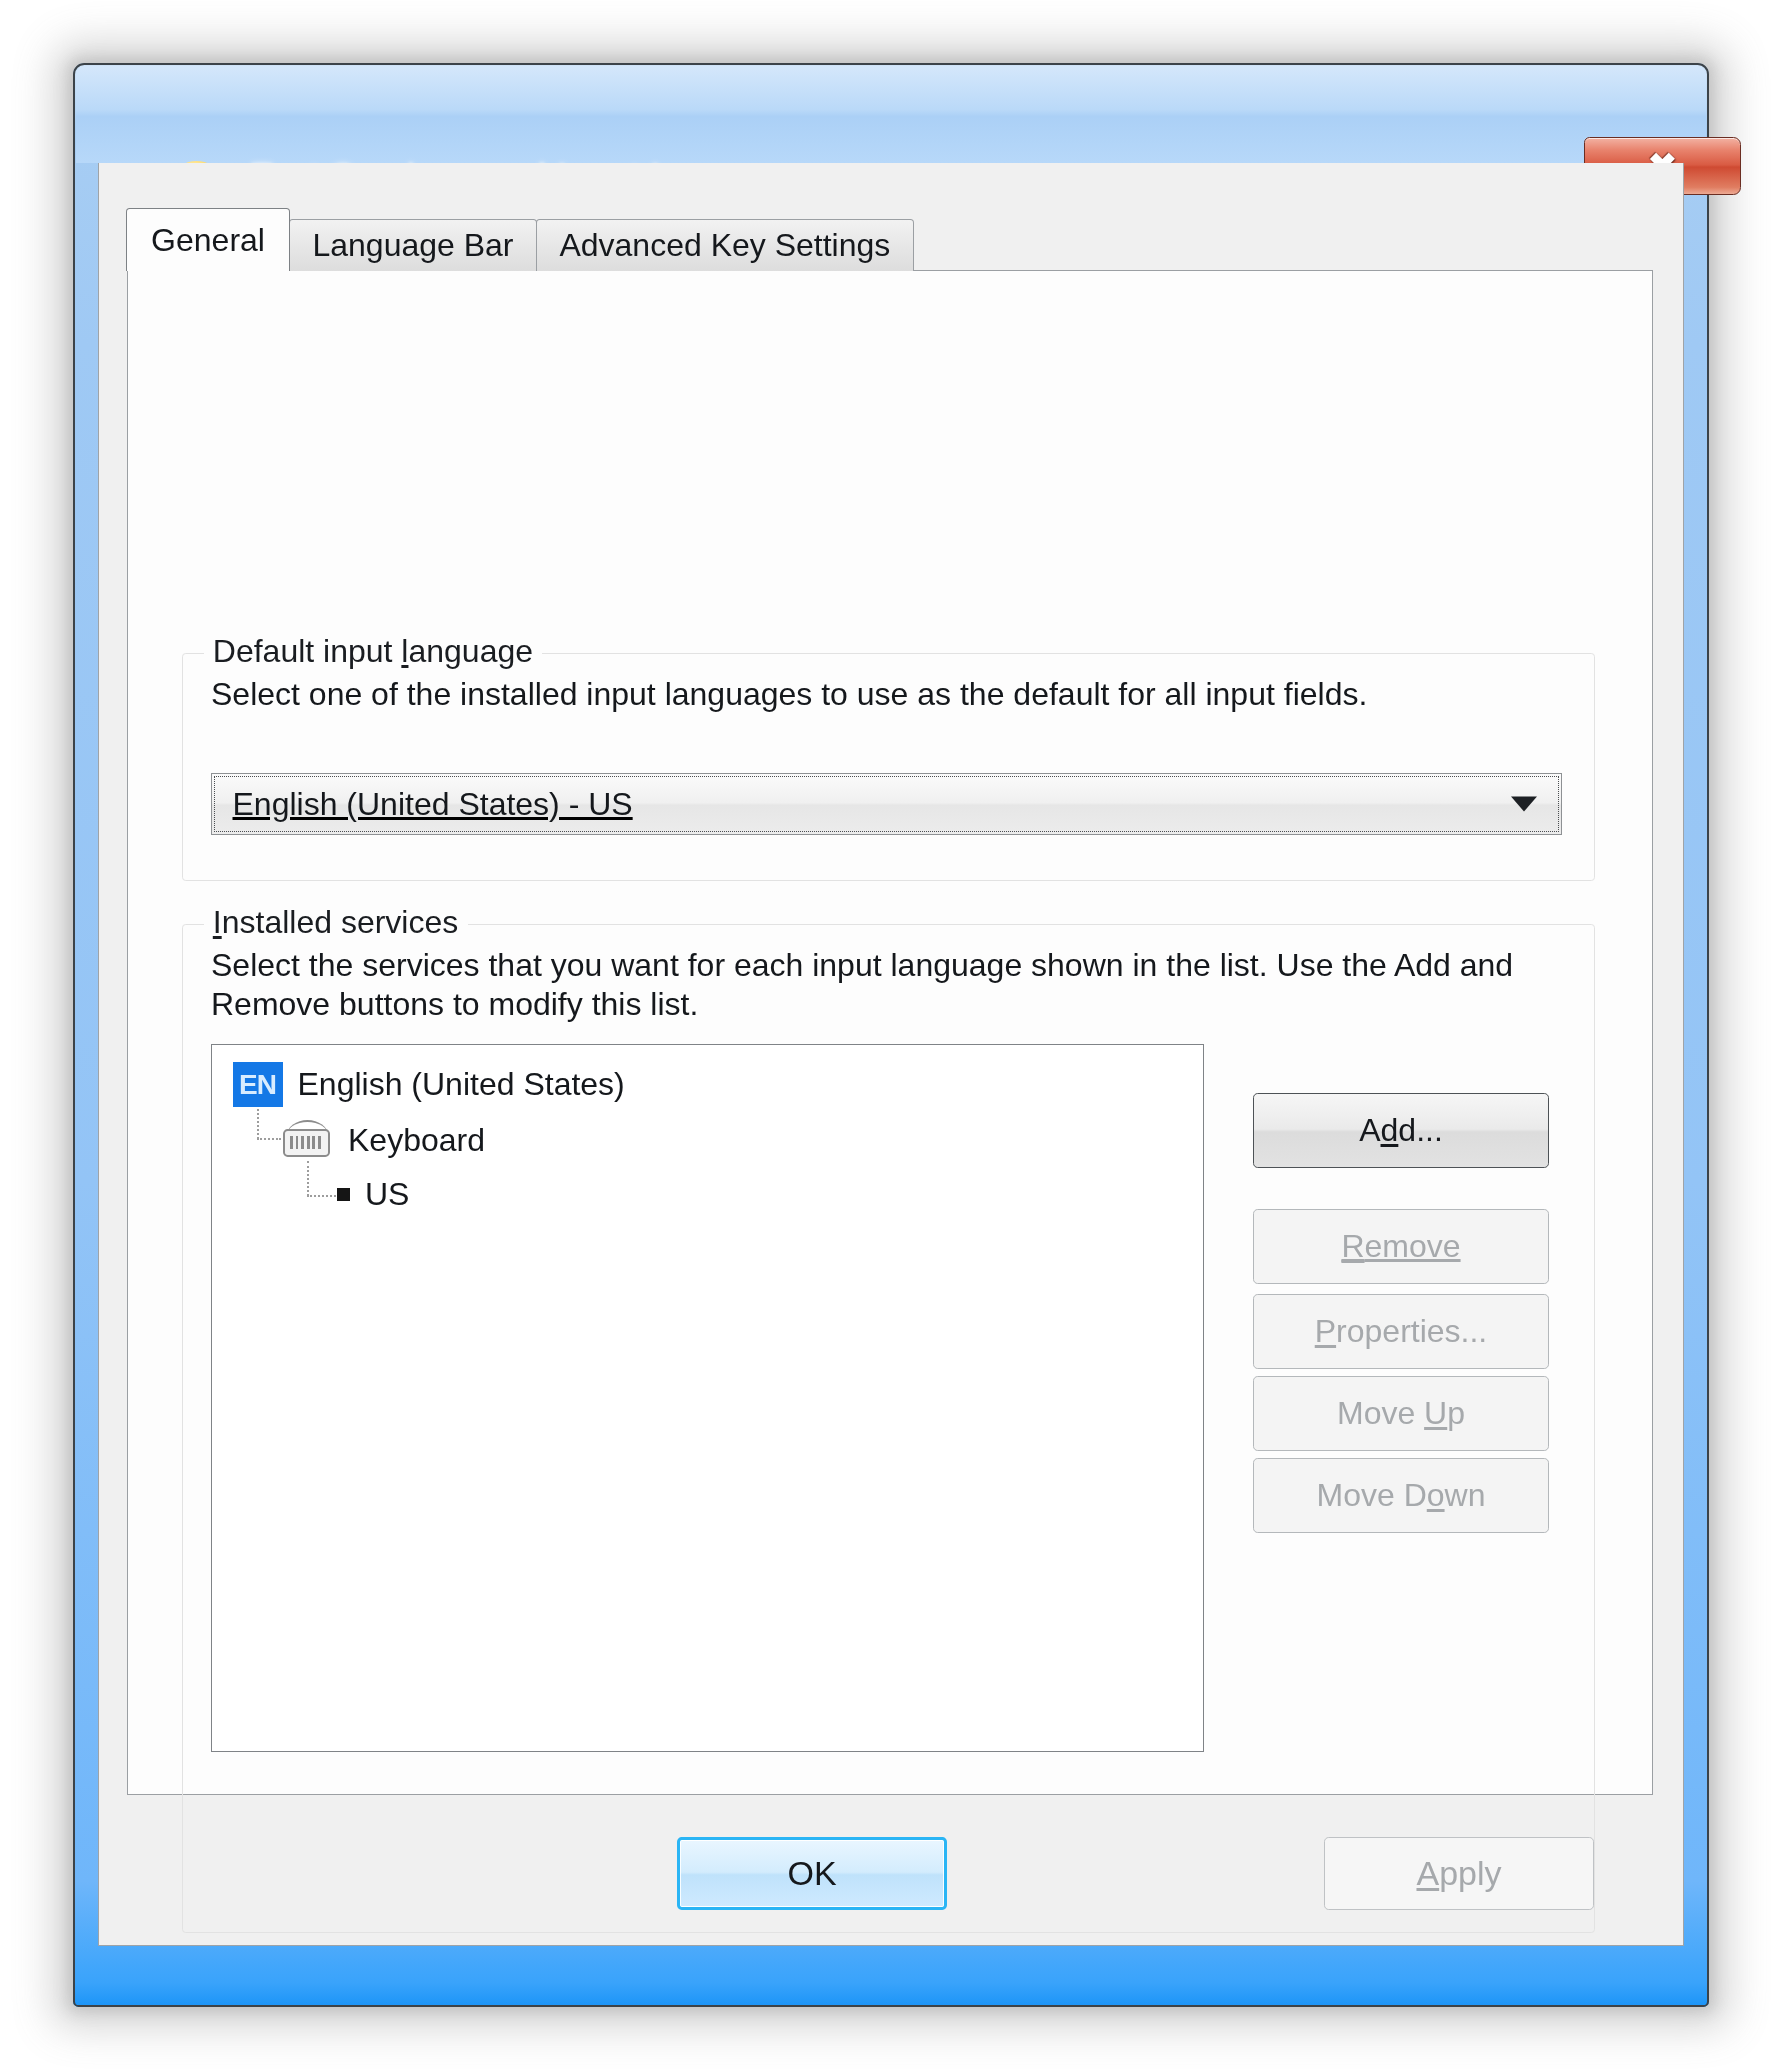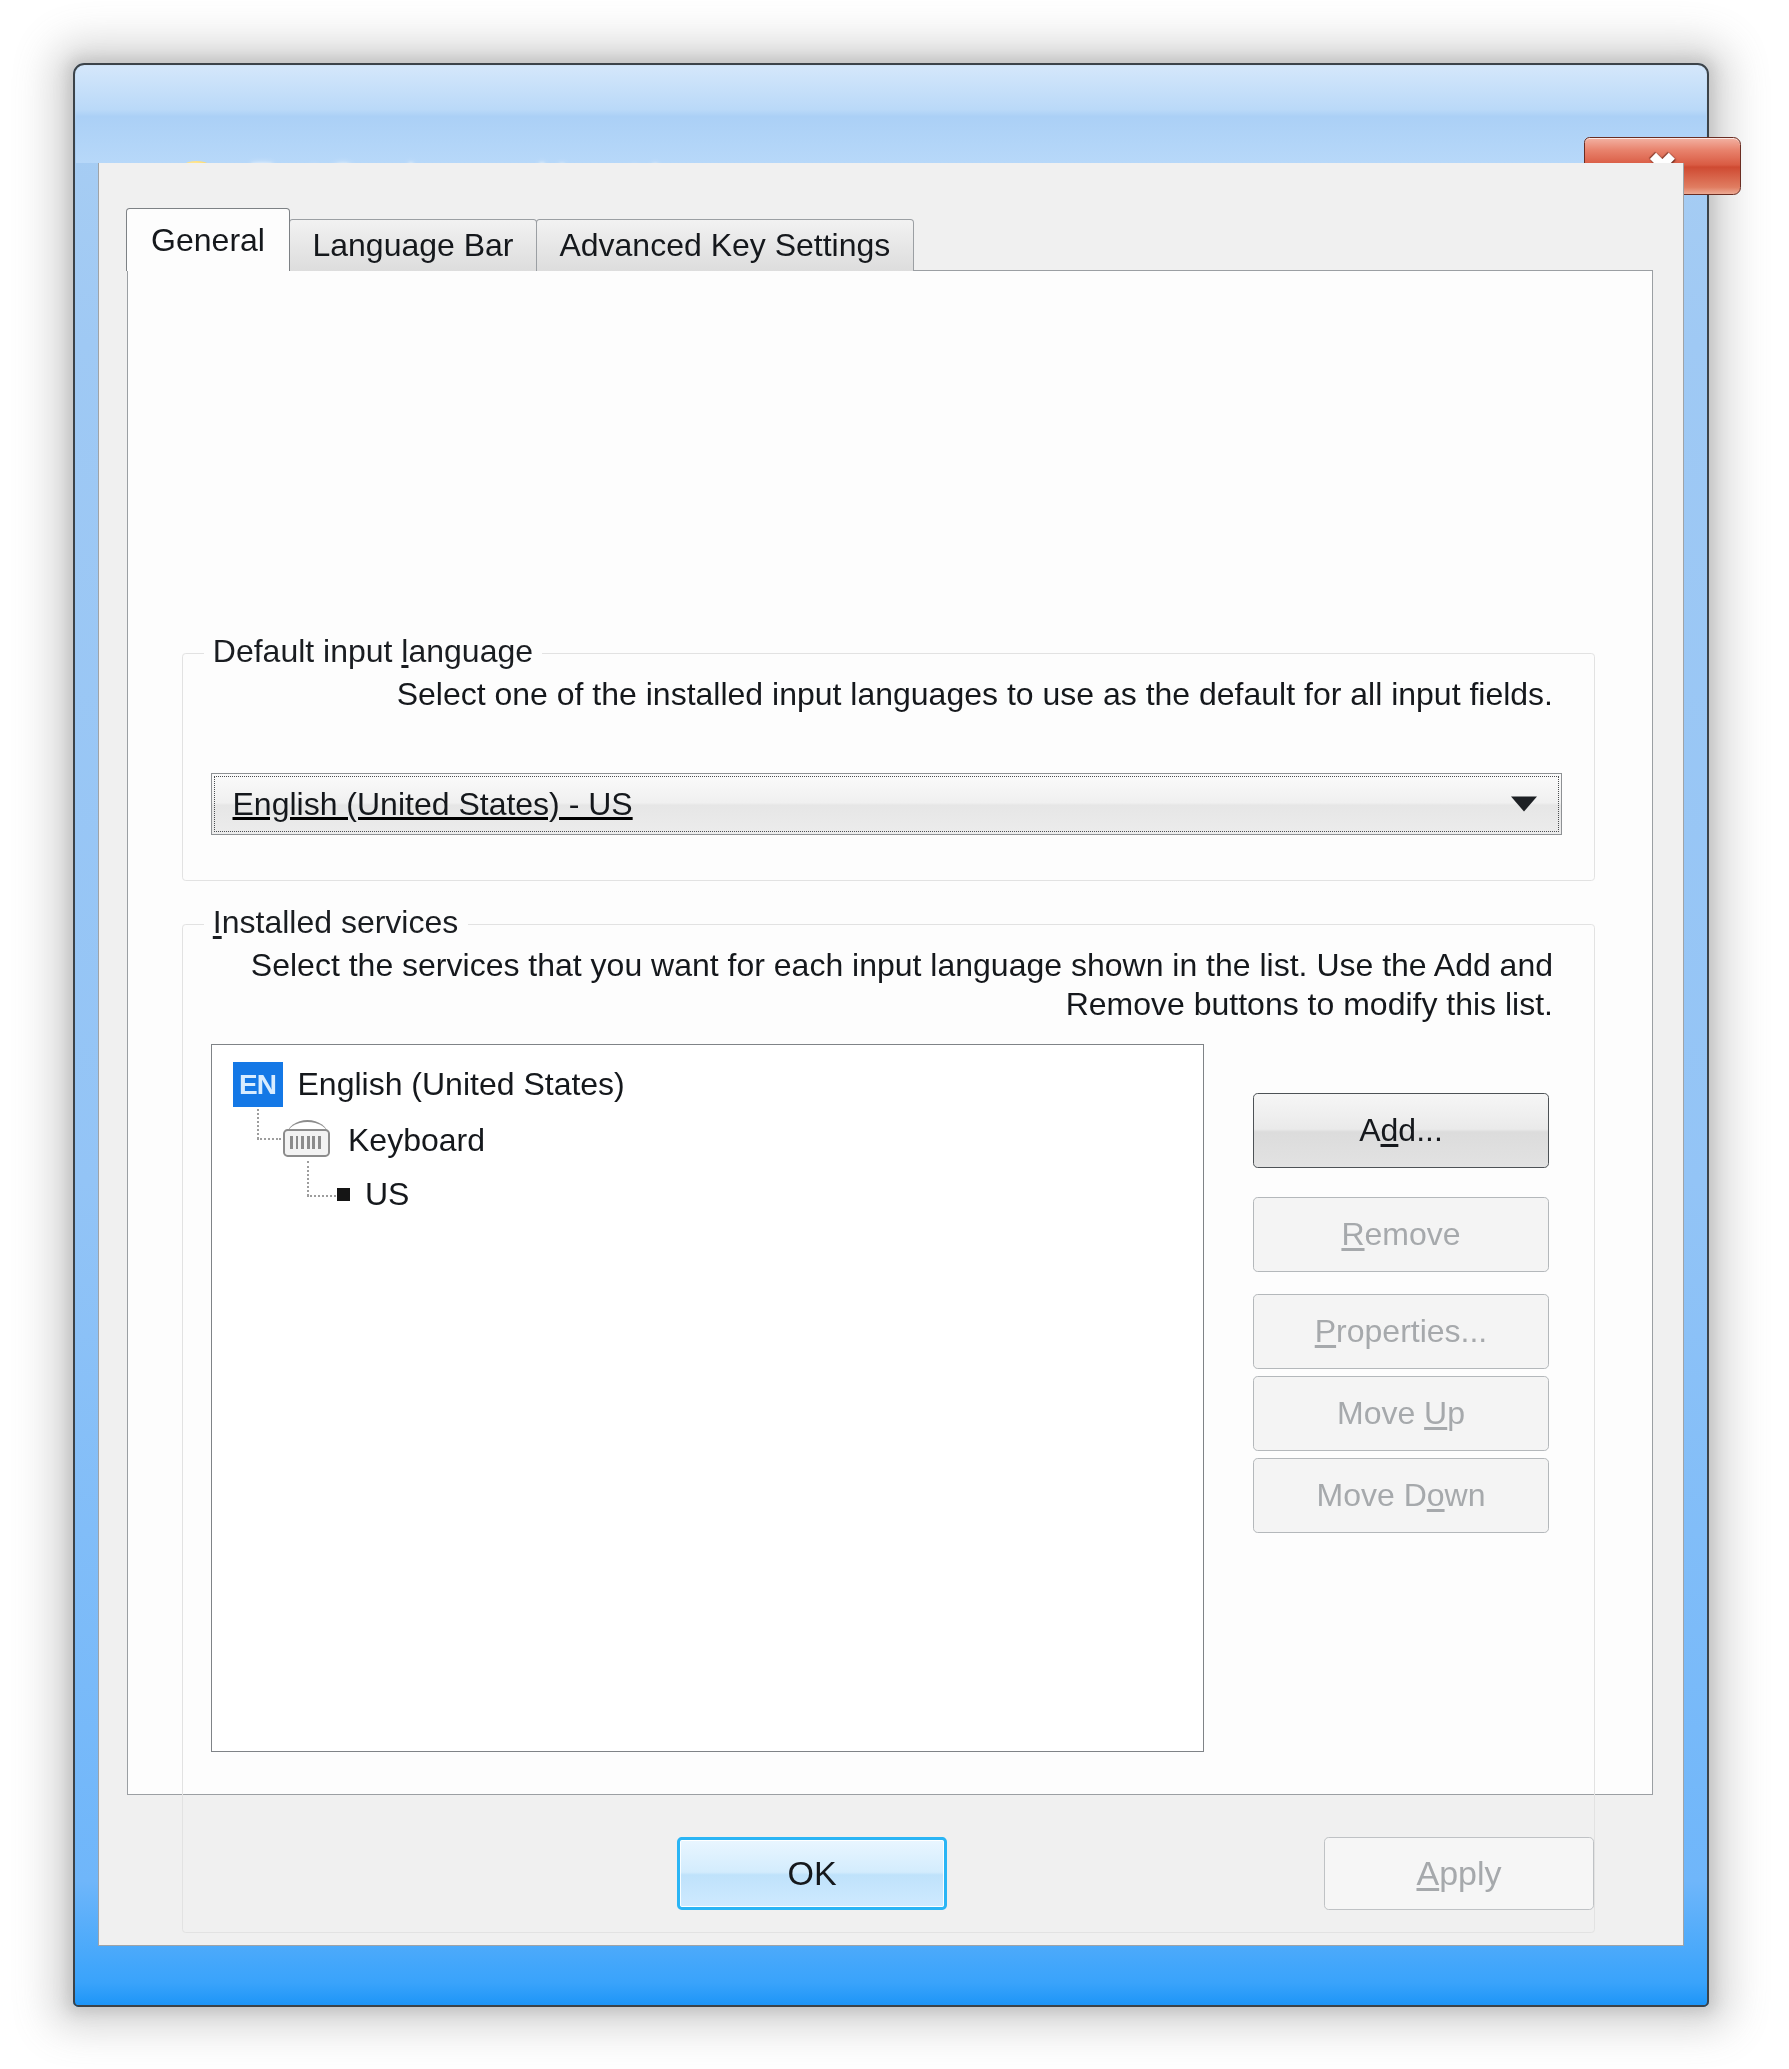--- a/index.html
+++ b/index.html
@@ -138,21 +138,20 @@
   #client {
     position: absolute;
     left: 25px;
     top: 100px;
     width: 1586px;
     height: 1783px;
     background: #f0f0f0;
     border: 0.9px solid #9fa3a7;
     border-top: none;
     box-sizing: border-box;
-    text-align: right;
   }
 
   
   #tabcontrol {
     position: absolute;
     left: 28px;
     top: 45px;
     width: 1526px;
     height: 1585px;
   }
@@ -414,21 +413,21 @@
     background: linear-gradient(to bottom, #f6f6f6 0%, #eaeaea 48%, #dcdcdc 52%, #e2e2e2 100%);
     border: 1.9px solid #4d5256;
     color: #15181c;
   }
   .sidebtn.disabled {
     background: #f4f4f4;
     border: 0.9px solid #b4b8bb;
     color: #a6a9ac;
   }
   #btn-add        { top: 168px; }
-  #btn-remove     { top: 272px; }
+  #btn-remove     { top: 284px; text-decoration: underline; }
   #btn-properties { top: 369px; }
   #btn-moveup     { top: 451px; }
   #btn-movedown   { top: 533px; }
 
   .accel { text-decoration: underline; text-underline-offset: 2.8px; }
 
   
   .dlgbtn {
     position: absolute;
     width: 270px;

